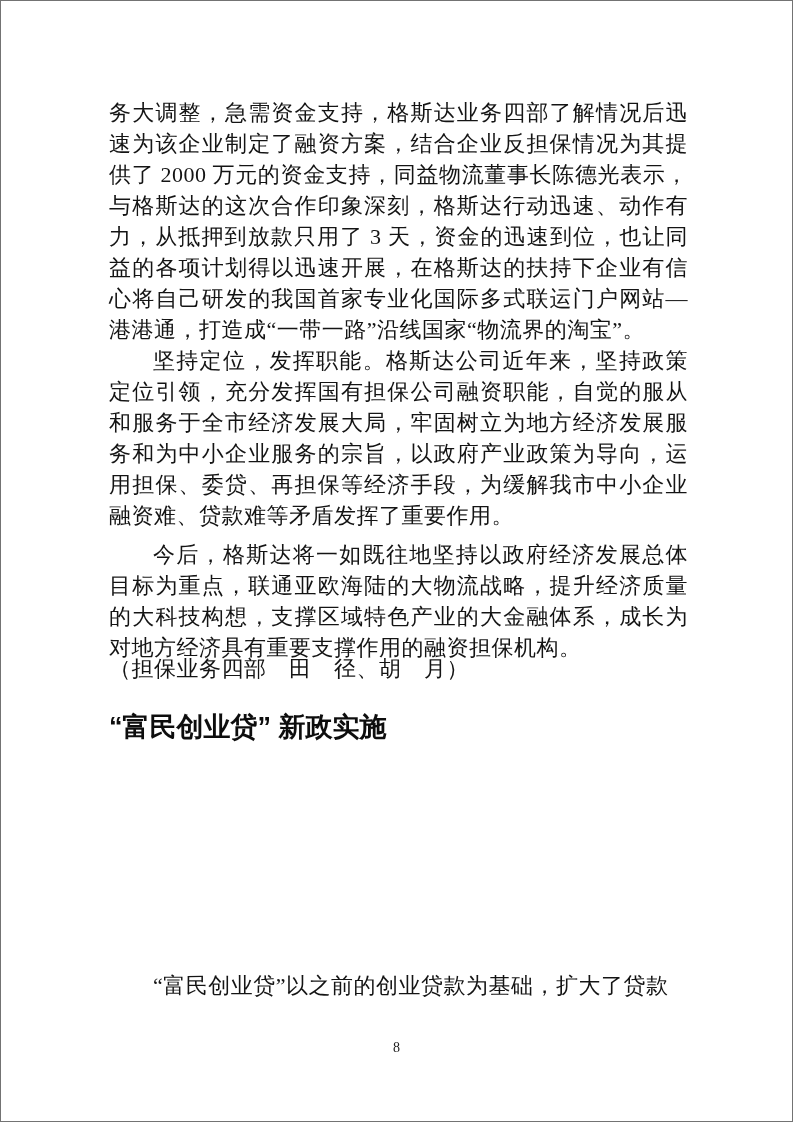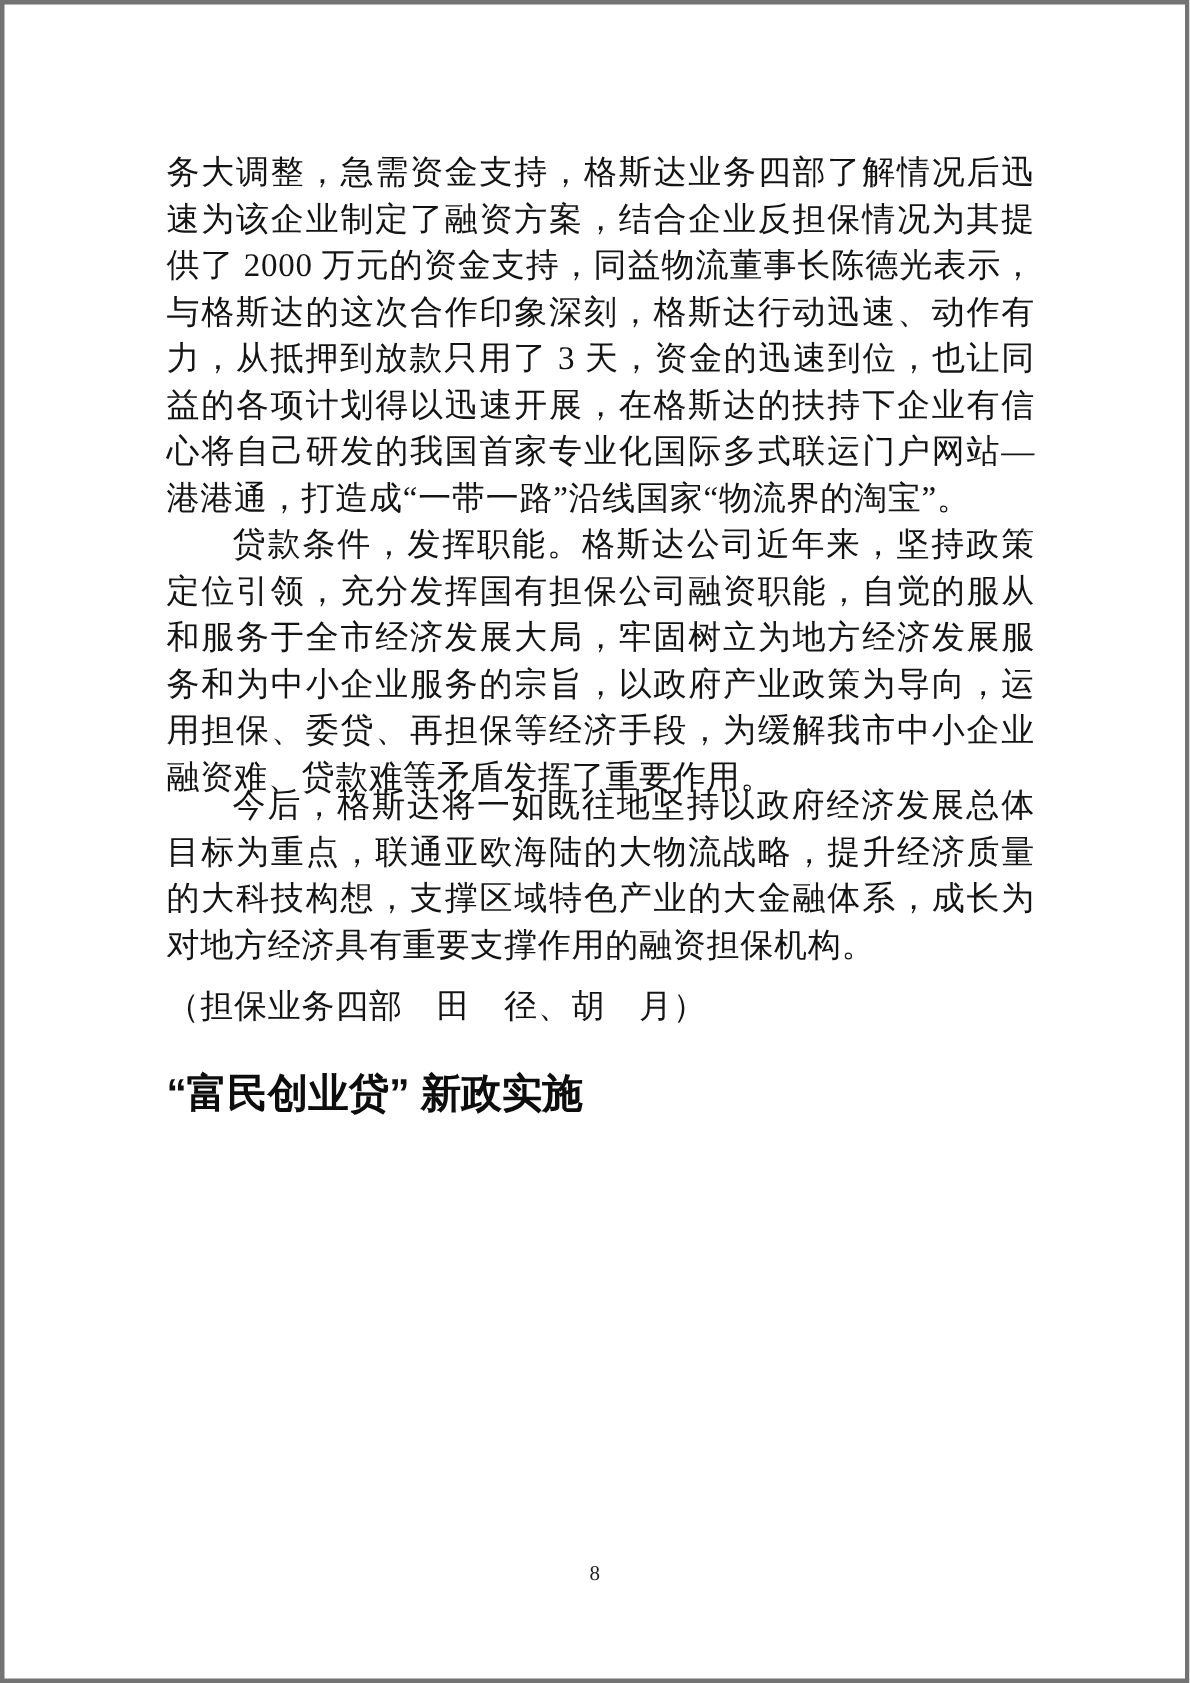--- a/index.html
+++ b/index.html
@@ -6,42 +6,42 @@
     margin: 0;
     padding: 0;
     background: #ffffff;
   }
   .page {
     position: relative;
     width: 793px;
     height: 1122px;
     background: #ffffff;
     box-sizing: border-box;
-    border: 3px solid #737373;
+    border: 1px solid #737373;
     overflow: hidden;
     font-family: "Liberation Serif", "DejaVu Serif", serif;
     color: #141414;
   }
   .body-text {
     position: absolute;
     left: 108px;
     width: 579px;
     margin: 0;
     font-size: 22px;
     line-height: 31px;
     text-align: justify;
     text-justify: inter-ideograph;
     letter-spacing: 0.5px;
   }
   .indent {
     text-indent: 2em;
   }
   .p-continued { top: 96px; }
   .p-position  { top: 344px; }
-  .p-future    { top: 520px; font-family: Liberation Mono, monospace; }
+  .p-future    { top: 538px; }
   .byline {
     position: absolute;
     left: 108px;
     top: 652px;
     width: 579px;
     margin: 0;
     font-size: 22px;
     line-height: 31px;
     text-align: left;
     letter-spacing: 0.5px;
@@ -72,25 +72,26 @@
     color: #222222;
   }
 </style>
 </head>
 <body>
 
 <div class="page">
 
   <p class="body-text p-continued">务大调整，急需资金支持，格斯达业务四部了解情况后迅速为该企业制定了融资方案，结合企业反担保情况为其提供了 2000 万元的资金支持，同益物流董事长陈德光表示，与格斯达的这次合作印象深刻，格斯达行动迅速、动作有力，从抵押到放款只用了 3 天，资金的迅速到位，也让同益的各项计划得以迅速开展，在格斯达的扶持下企业有信心将自己研发的我国首家专业化国际多式联运门户网站—港港通，打造成“一带一路”沿线国家“物流界的淘宝”。</p>
 
-  <p class="body-text indent p-position">贷款条件，发挥职能。格斯达公司近年来，坚持政策定位引领，充分发挥国有担保公司融资职能，自觉的服从和服务于全市经济发展大局，牢固树立为地方经济发展服务和为中小企业服务的宗旨，以政府产业政策为导向，运用担保、委贷、再担保等经济手段，为缓解我市中小企业融资难、贷款难等矛盾发挥了重要作用。</p>
+  <p class="body-text indent p-position">坚持定位，发挥职能。格斯达公司近年来，坚持政策定位引领，充分发挥国有担保公司融资职能，自觉的服从和服务于全市经济发展大局，牢固树立为地方经济发展服务和为中小企业服务的宗旨，以政府产业政策为导向，运用担保、委贷、再担保等经济手段，为缓解我市中小企业融资难、贷款难等矛盾发挥了重要作用。</p>
 
   <p class="body-text indent p-future">今后，格斯达将一如既往地坚持以政府经济发展总体目标为重点，联通亚欧海陆的大物流战略，提升经济质量的大科技构想，支撑区域特色产业的大金融体系，成长为对地方经济具有重要支撑作用的融资担保机构。</p>
 
   <p class="byline">（担保业务四部　田　径、胡　月）</p>
 
   <h2 class="article-title">“富民创业贷” 新政实施</h2>
 
 
+  <p class="body-text indent p-basis">“富民创业贷”以之前的创业贷款为基础，扩大了贷款</p>
 
   <div class="page-number">8</div>
 
 </div>
 
 </body></html>

